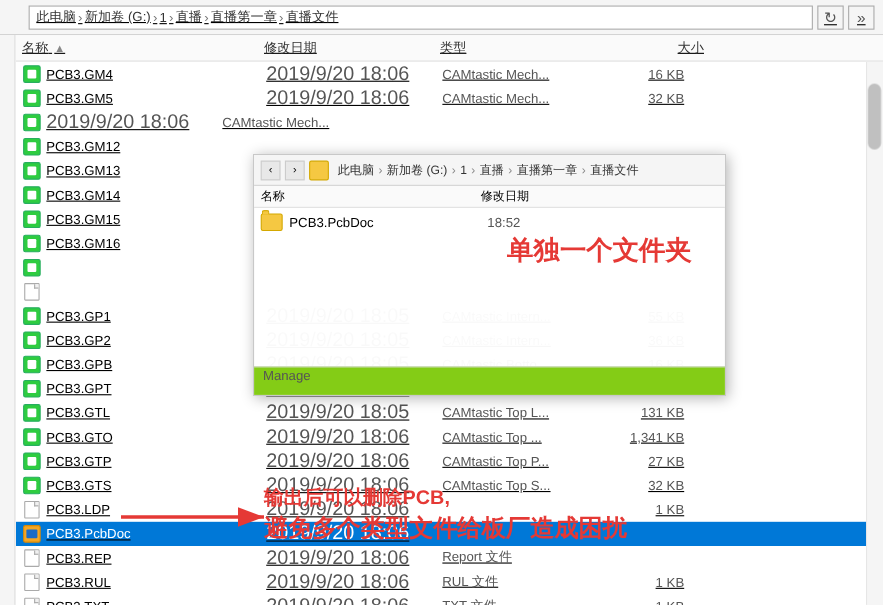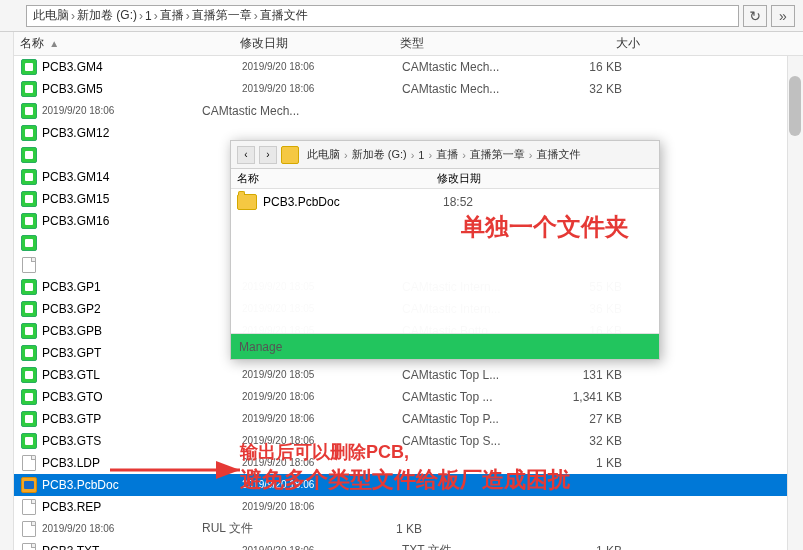--- a/index.html
+++ b/index.html
@@ -14,20 +14,21 @@
     }
 
     
     .explorer-window {
       width: 803px;
       height: 550px;
       background: #fff;
       display: flex;
       flex-direction: column;
       position: relative;
+      text-decoration: underline;
     }
 
     
     .address-bar {
       height: 32px;
       background: #f5f5f5;
       border-bottom: 1px solid #d0d0d0;
       display: flex;
       align-items: center;
       padding: 0 8px;
@@ -121,21 +122,21 @@
     .file-name {
       width: 200px;
       white-space: nowrap;
       overflow: hidden;
       text-overflow: ellipsis;
       font-size: 12px;
     }
 
     .file-date {
       width: 160px;
-      font-size: 10px;
+      font-size: 18px;
       color: #555;
     }
 
     .file-row.selected .file-date { color: #fff; }
 
     .file-type {
       width: 160px;
       font-size: 12px;
       color: #555;
       white-space: nowrap;
@@ -261,24 +262,23 @@
     }
 
     .popup-file-date {
       width: 120px;
       font-size: 12px;
       color: #555;
     }
 
     .popup-manage-bar {
       height: 26px;
-      background: #22c55e;
+      background: #84cc16;
       border-top: 1px solid #e0e0e0;
       display: flex;
-      align-items: center;
       padding: 0 8px;
       font-size: 12px;
       color: #555;
     }
 
     .annotation-text-2 {
       position: absolute;
       top: 440px;
       left: 240px;
       font-size: 18px;
@@ -415,20 +415,21 @@
         </div>
       <div class="file-name" style="">PCB3.GM12</div>
       <div class="file-date" style=""></div>
       <div class="file-type" style=""></div>
       <div class="file-size" style=";padding-right:20px;"></div>
     </div>
       <div class="file-row">
       <div class="file-icon">
           <div class="icon-green-sq"></div>
         </div>
+      <div class="file-name" style="">PCB3.GM13</div>
       <div class="file-date" style=""></div>
       <div class="file-type" style=""></div>
       <div class="file-size" style=";padding-right:20px;"></div>
     </div>
       <div class="file-row">
       <div class="file-icon">
           <div class="icon-green-sq"></div>
         </div>
       <div class="file-name" style="">PCB3.GM14</div>
       <div class="file-date" style=""></div>
@@ -566,28 +567,30 @@
       <div class="file-size" style="color:#fff;;padding-right:20px;"></div>
     </div>
       <div class="file-row">
       <div class="file-icon">
           <div style="width:14px;height:16px;background:#fff;border:1px solid #aaa;position:relative;border-radius:1px;">
             <div style="position:absolute;top:0;right:0;width:4px;height:4px;background:#f0f0f0;border-left:1px solid #aaa;border-bottom:1px solid #aaa;"></div>
           </div>
         </div>
       <div class="file-name" style="">PCB3.REP</div>
       <div class="file-date" style="">2019/9/20 18:06</div>
+      <div class="file-type" style="">Report 文件</div>
       <div class="file-size" style=";padding-right:20px;"></div>
     </div>
       <div class="file-row">
       <div class="file-icon">
           <div style="width:14px;height:16px;background:#fff;border:1px solid #aaa;position:relative;border-radius:1px;">
             <div style="position:absolute;top:0;right:0;width:4px;height:4px;background:#f0f0f0;border-left:1px solid #aaa;border-bottom:1px solid #aaa;"></div>
           </div>
         </div>
+      <div class="file-name" style="">PCB3.RUL</div>
       <div class="file-date" style="">2019/9/20 18:06</div>
       <div class="file-type" style="">RUL 文件</div>
       <div class="file-size" style=";padding-right:20px;">1 KB</div>
     </div>
       <div class="file-row">
       <div class="file-icon">
           <div style="width:14px;height:16px;background:#fff;border:1px solid #aaa;position:relative;border-radius:1px;">
             <div style="position:absolute;top:0;right:0;width:4px;height:4px;background:#f0f0f0;border-left:1px solid #aaa;border-bottom:1px solid #aaa;"></div>
           </div>
         </div>

